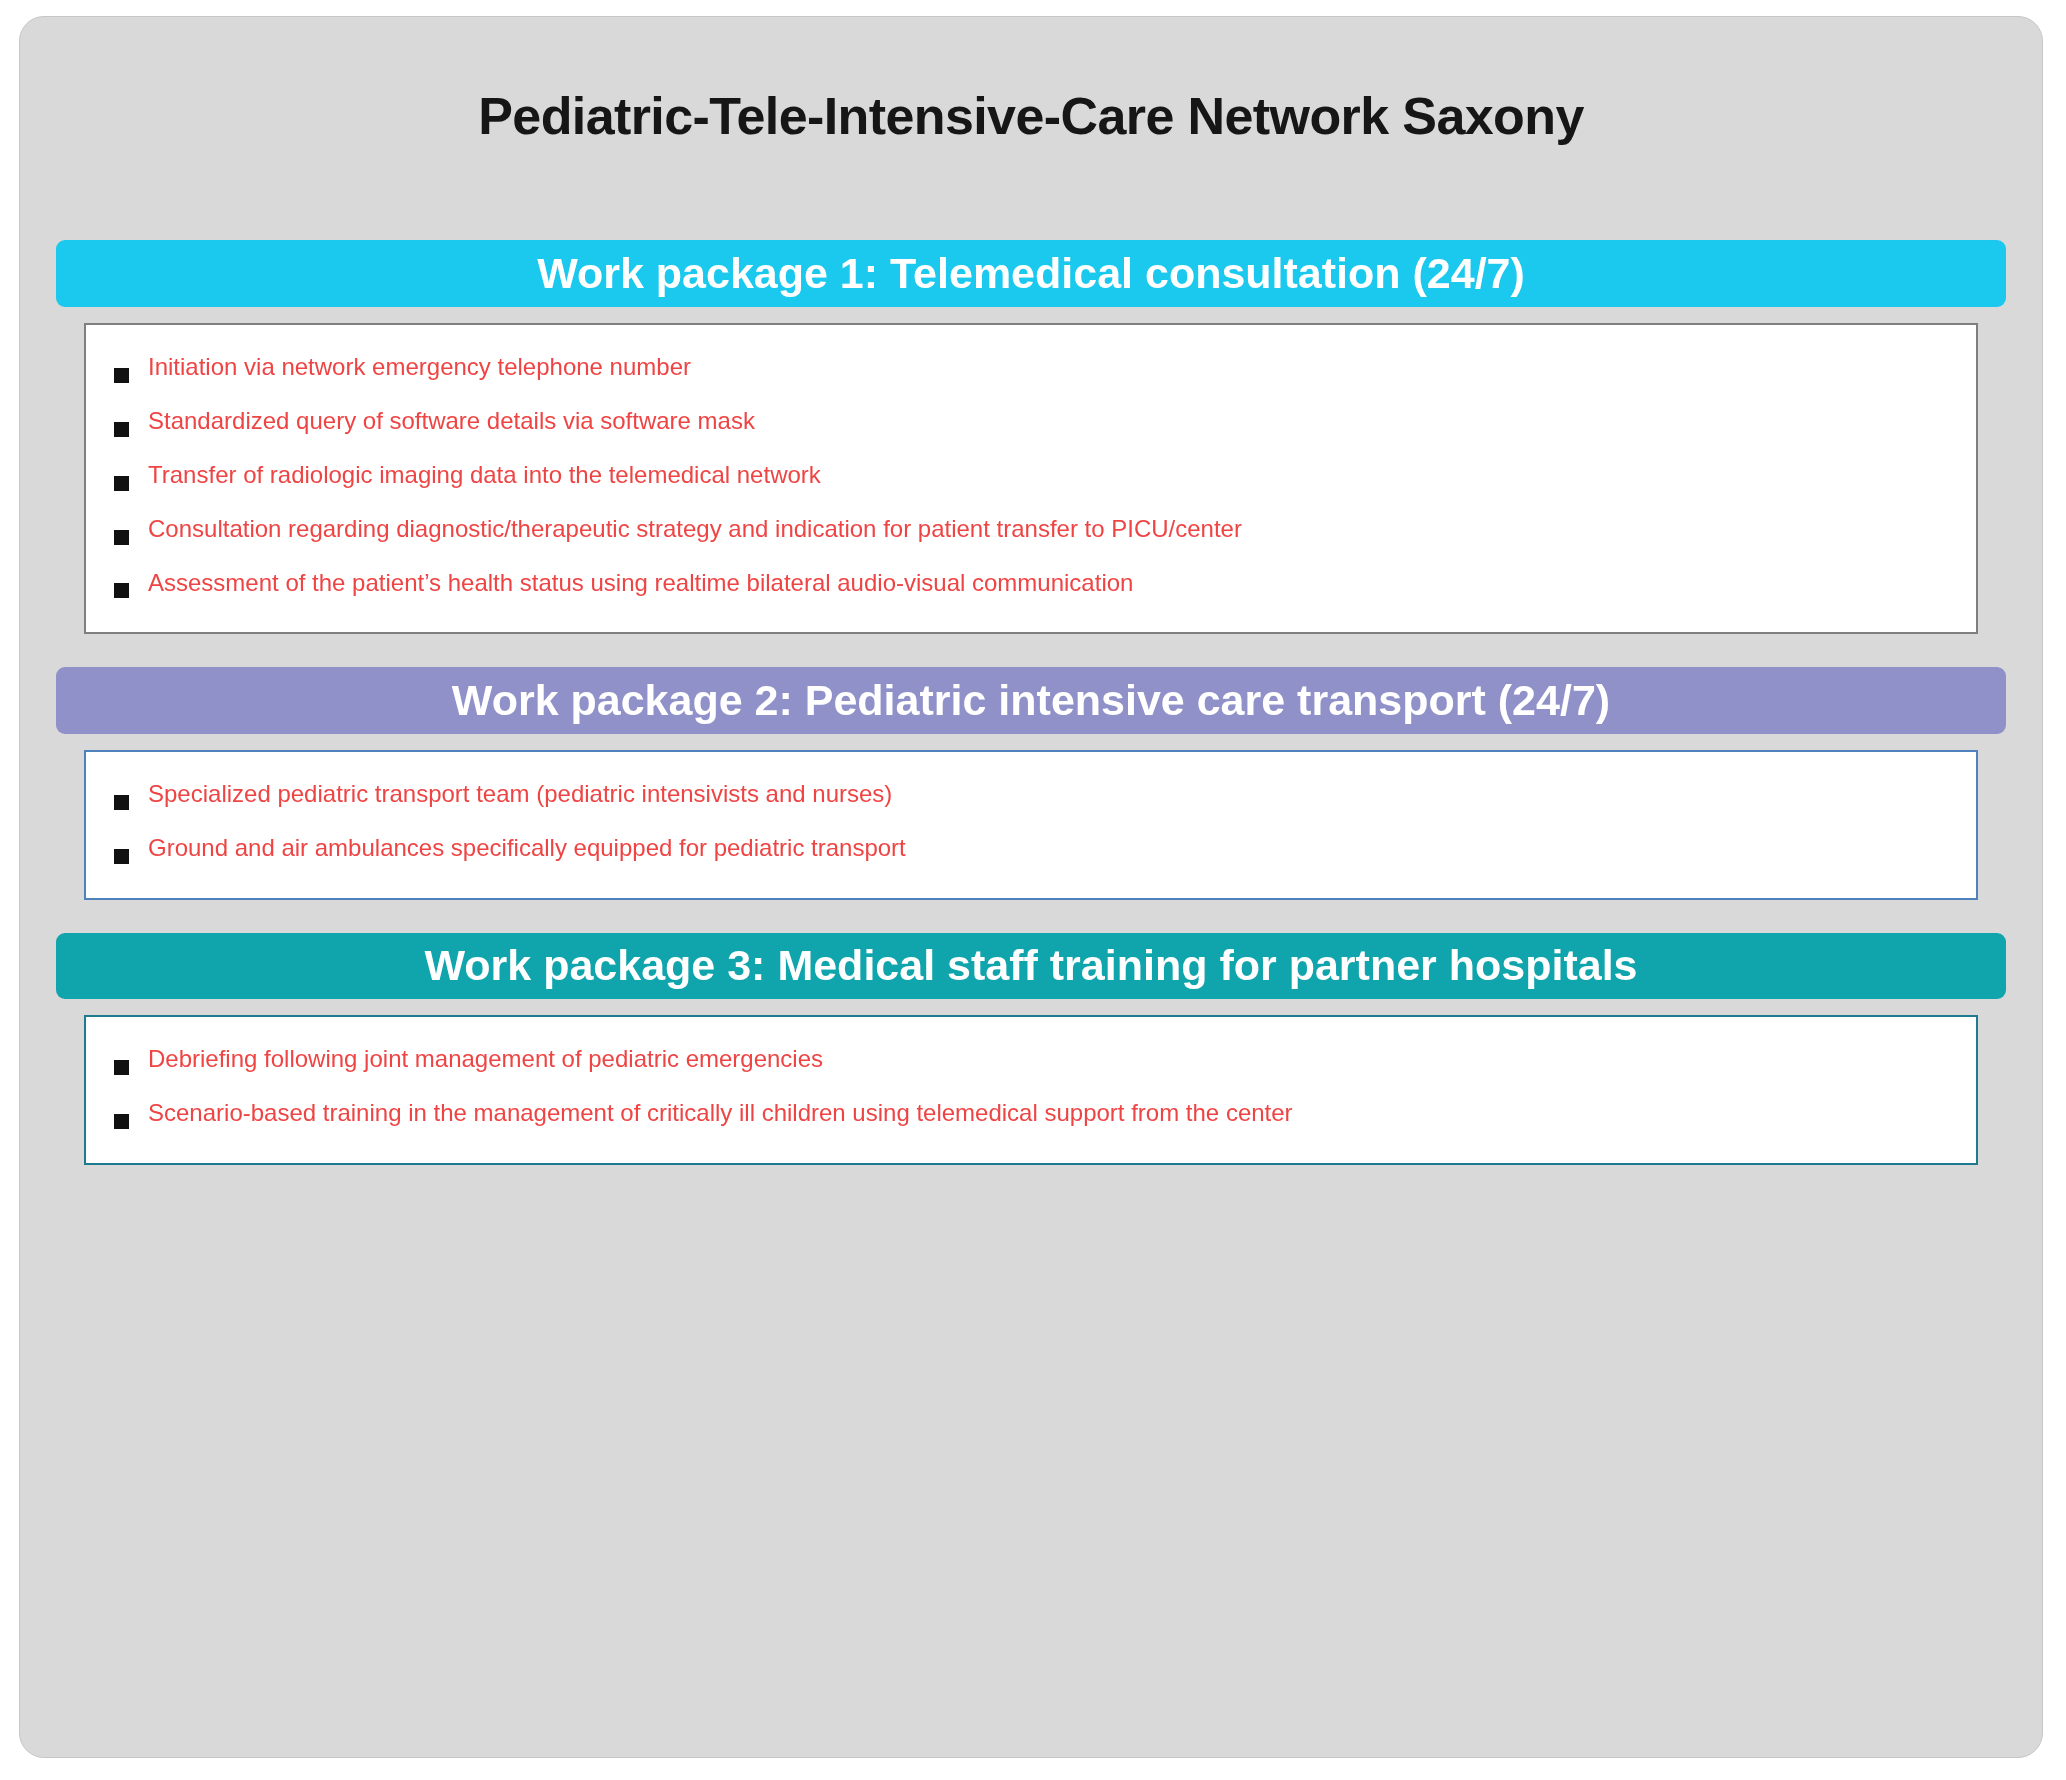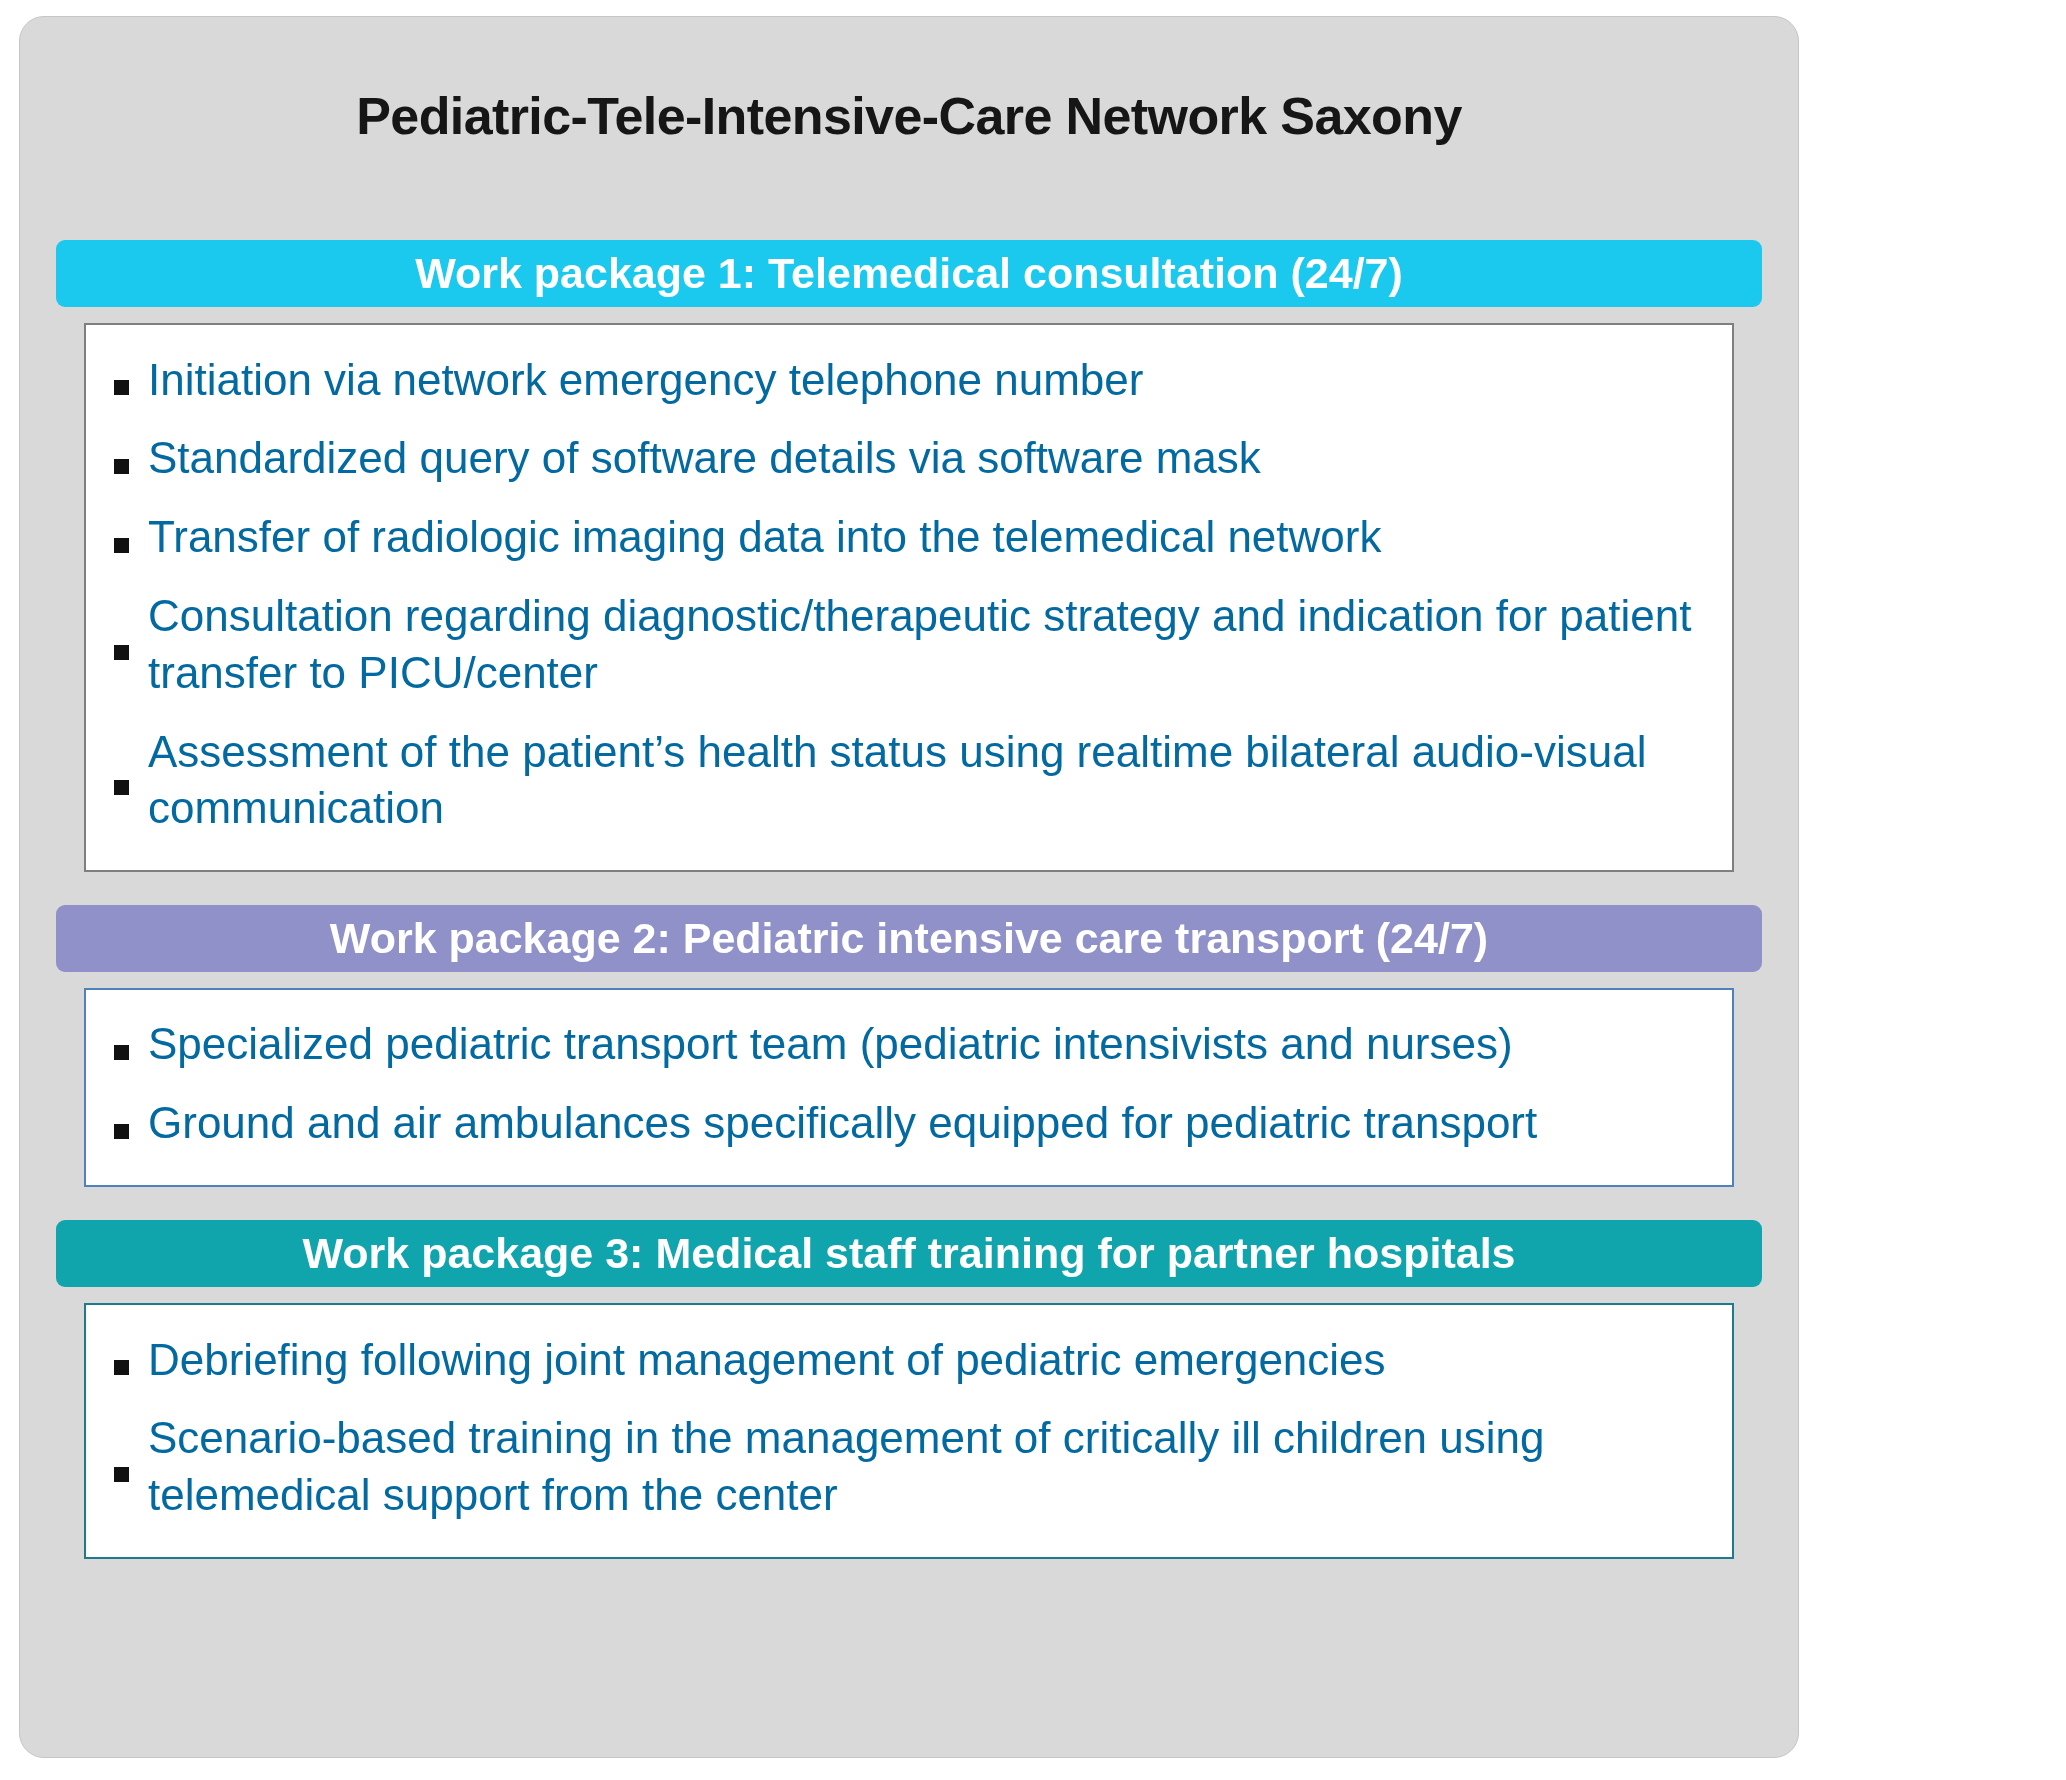--- a/index.html
+++ b/index.html
@@ -10,21 +10,21 @@
   }
   body {
     width: 2066px;
     height: 1781px;
     position: relative;
   }
   .figure-panel {
     position: absolute;
     left: 19px;
     top: 16.3px;
-    width: 1780px;
+    width: 2024px;
     height: 1742px;
     background: #d9d9d9;
     border: 1.3px solid #c6c6c6;
     border-radius: 25px;
     box-sizing: border-box;
     padding: 44px 36px 38px 36px;
   }
   .figure-title {
     margin: 25px 0 94px 0;
     text-align: center;
@@ -49,26 +49,26 @@
     margin: 0 28px 33px 28px;
     padding: 26.4px 31px 30px 28px;
   }
   ul.items {
     list-style: none;
     margin: 0;
     padding: 0;
   }
   li.item {
     display: flex;
-    align-items: center;
+    align-items: flex-end;
     gap: 19px;
     margin: 0 0 22.6px 0;
-    font-size: 44px;
+    font-size: 24px;
     line-height: 1.28;
-    color: #0369a1;
+    color: #ef4444;
   }
   li.item:last-child {
     margin-bottom: 3.8px;
   }
   .bullet {
     flex: 0 0 auto;
     width: 15px;
     height: 15px;
     background: #111111;
     margin-top: 16.3px;

